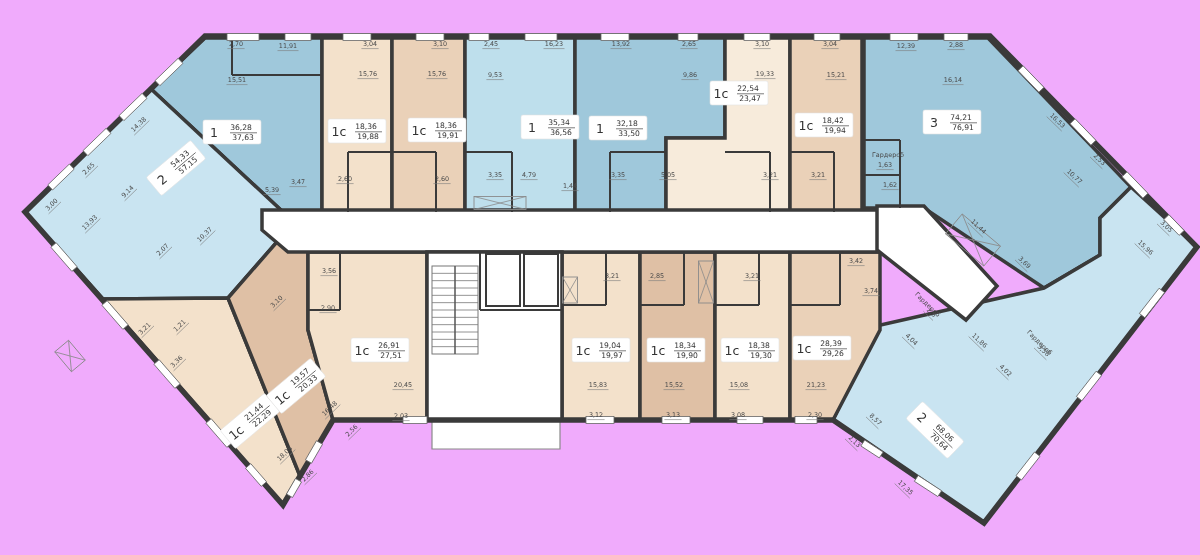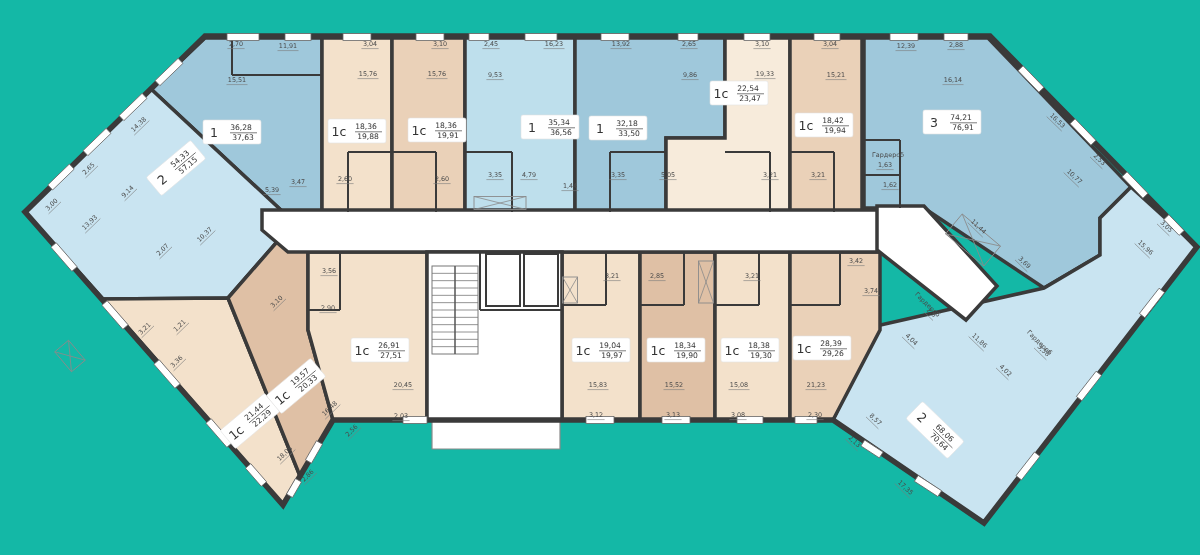--- a/index.html
+++ b/index.html
@@ -1,16 +1,16 @@
 <!DOCTYPE html>
 <html><head>
 <meta charset="utf-8">
 <style>
   html,body{margin:0;padding:0;background:#fff;}
-  .stage{position:relative;width:1200px;height:555px;background:#14b8a6;overflow:hidden;
+  .stage{position:relative;width:1200px;height:555px;background:#f0abfc;overflow:hidden;
          font-family:"DejaVu Sans", sans-serif;}
   svg{display:block}
   text{font-family:"DejaVu Sans", sans-serif;}
   .dim-text{fill:#4a4a4a;font-size:6.4px;}
   .apt-type{fill:#333;font-size:12.5px;}
   .apt-num{fill:#333;font-size:7.6px;}
 </style>
 </head>
 <body>
 

